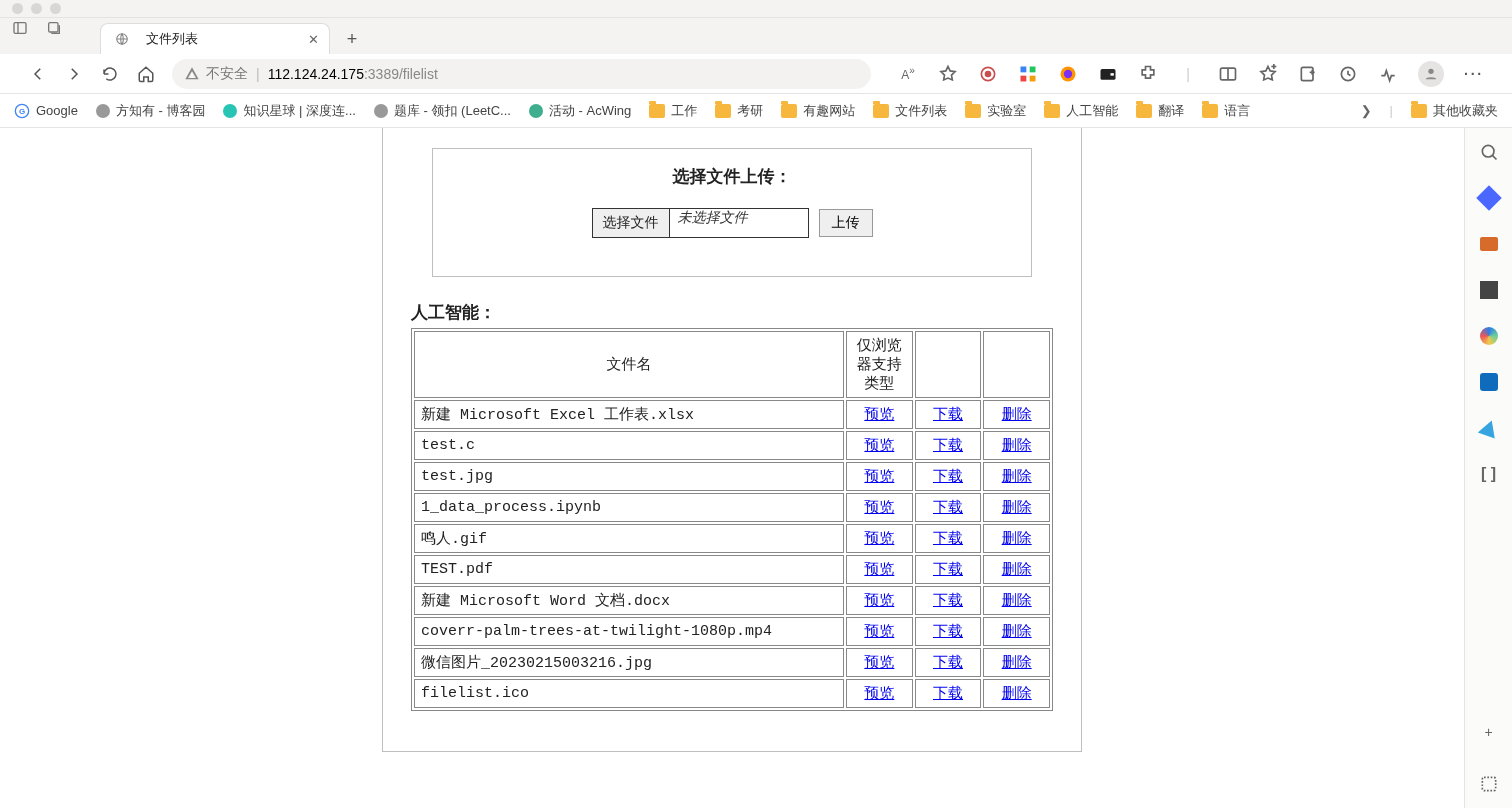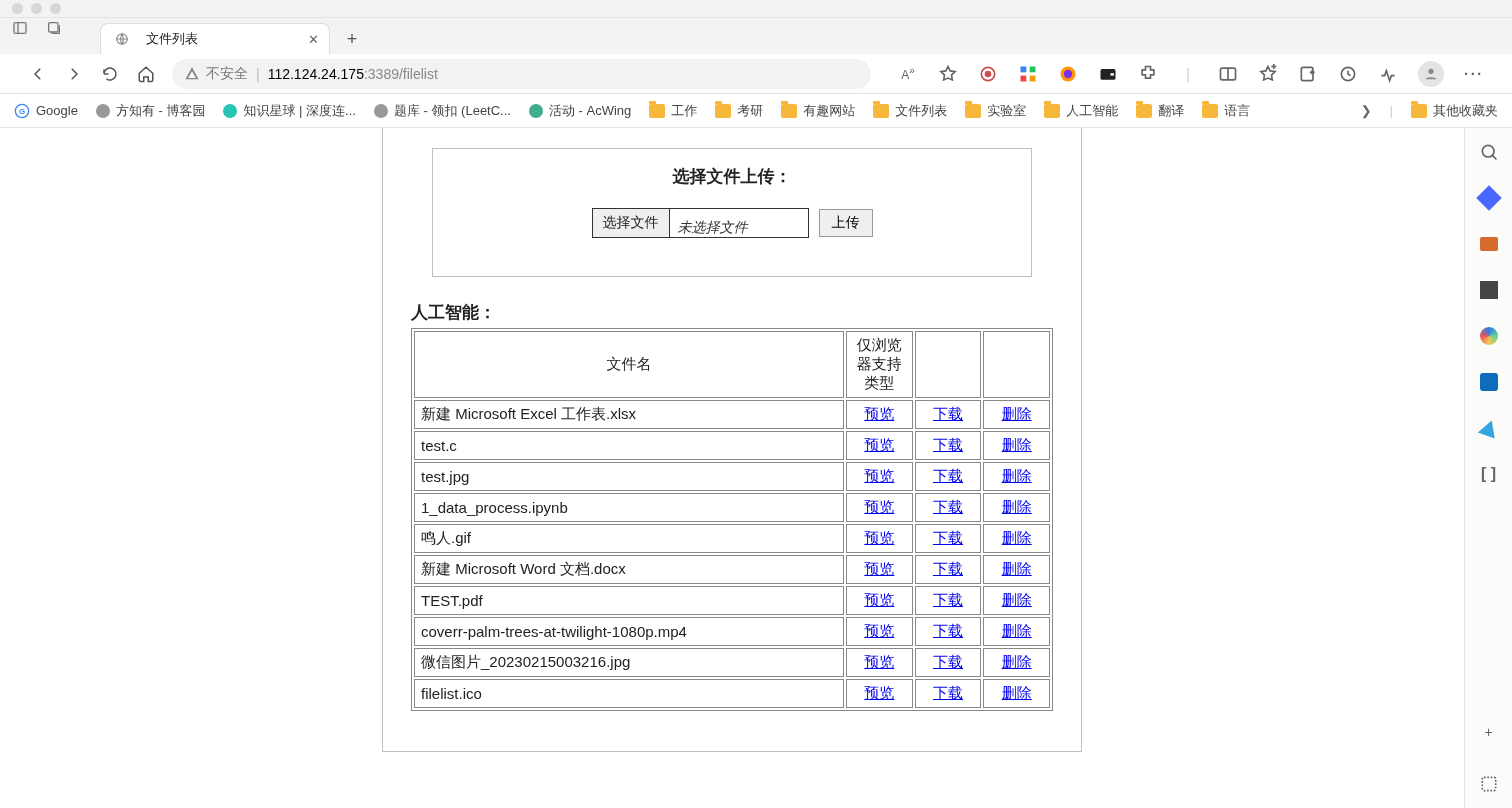--- a/index.html
+++ b/index.html
@@ -47,28 +47,28 @@
     .sqmail{width:18px;height:18px;background:#0f6cbd;border-radius:3px;}
     .sqsend{width:0;height:0;border-left:9px solid transparent;border-right:9px solid transparent;border-bottom:16px solid #36a4e0;transform:rotate(20deg);}
     .sqbrackets{color:#2b7de9;font-weight:bold;font-size:16px;}
 
     
     .viewport { position:absolute; left:0; right:48px; top:128px; bottom:0; overflow:auto; background:#fff;}
     .pagewrap { width:700px; margin:0 auto; border:1px solid #bfbfbf; border-top:none; padding:20px 28px 40px;}
     .uploadbox { width:600px; margin:0 auto 24px; border:1px solid #bfbfbf; padding:16px 12px 38px; text-align:center;}
     .uploadbox h3{ font-size:17px; font-weight:600; margin-bottom:20px;}
     .uprow { display:flex; justify-content:center; align-items:center; gap:10px;}
-    .filectl { display:flex; align-items:flex-end; border:1px solid #333; height:30px;}
+    .filectl { display:flex; align-items:flex-start; border:1px solid #333; height:30px;}
     .filectl .btn{ padding:0 10px; border-right:1px solid #333; height:100%; display:flex; align-items:center; background:#efefef;}
     .filectl .txt{ padding:0 60px 0 8px; color:#333;font-style:italic;}
     .upbtn { border:1px solid #999; background:#efefef; padding:4px 12px; font-size:14px;}
 
     .listlabel{ font-size:17px; font-weight:600; margin:6px 0 4px;}
     table.files { width:100%; border-collapse:separate; border-spacing:2px; border:1px solid #888;}
-    table.files th, table.files td { border:1px solid #888; padding:4px 6px; font-size:15px; text-align:left; vertical-align:middle;}
+    table.files th, table.files td { border:1px solid #888; padding:4px 6px; font-size:15px; text-align:left; vertical-align:middle;font-family:Liberation Mono, monospace;}
     table.files th { font-weight:400; text-align:center;}
     table.files td.c { text-align:center;}
     table.files a { color:#0000ee; text-decoration:underline;}
     .col-name{width:400px;}
     .col-s{width:62px;}
   </style>
 </head>
 <body>
 
 <div class="titlebar">
@@ -368,27 +368,27 @@
             <td class="c"><a href="#">下载</a></td>
             <td class="c"><a href="#">删除</a></td>
           </tr>
           <tr>
             <td>鸣人.gif</td>
             <td class="c"><a href="#">预览</a></td>
             <td class="c"><a href="#">下载</a></td>
             <td class="c"><a href="#">删除</a></td>
           </tr>
           <tr>
+            <td>TEST.pdf</td>
+            <td class="c"><a href="#">预览</a></td>
+            <td class="c"><a href="#">下载</a></td>
+            <td class="c"><a href="#">删除</a></td>
+          </tr>
+          <tr>
             <td>新建 Microsoft Word 文档.docx</td>
-            <td class="c"><a href="#">预览</a></td>
-            <td class="c"><a href="#">下载</a></td>
-            <td class="c"><a href="#">删除</a></td>
-          </tr>
-          <tr>
-            <td>TEST.pdf</td>
             <td class="c"><a href="#">预览</a></td>
             <td class="c"><a href="#">下载</a></td>
             <td class="c"><a href="#">删除</a></td>
           </tr>
           <tr>
             <td>coverr-palm-trees-at-twilight-1080p.mp4</td>
             <td class="c"><a href="#">预览</a></td>
             <td class="c"><a href="#">下载</a></td>
             <td class="c"><a href="#">删除</a></td>
           </tr>

